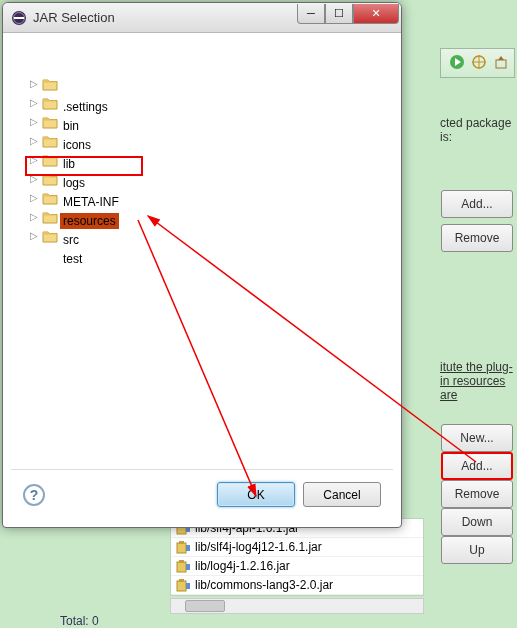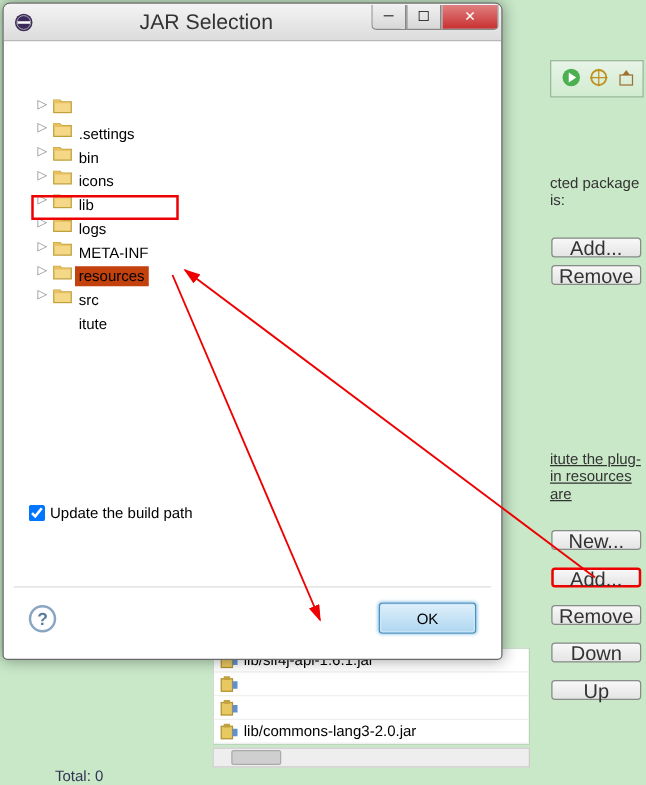--- a/index.html
+++ b/index.html
@@ -1,37 +1,37 @@
 <!DOCTYPE html>
 <html><head>
 <meta charset="utf-8">
 <style>
 * { box-sizing: border-box; margin: 0; padding: 0; font-family: "Segoe UI", Tahoma, sans-serif; font-size: 12px; }
 body { width: 517px; height: 628px; background: #c8e8c8; position: relative; overflow: hidden; }
 
 
 .bg-toolbar { position: absolute; top: 48px; left: 440px; right: 2px; height: 30px; background: linear-gradient(#e8f4e8, #d0ecd0); border: 1px solid #9db89d; display: flex; align-items: center; gap: 6px; padding: 0 8px; }
-.bg-text1 { position: absolute; top: 116px; left: 440px; font-size: 12px; color: #333; margin-top: 23px; }
+.bg-text1 { position: absolute; top: 116px; left: 440px; font-size: 12px; color: #333; }
 .bg-text2 { position: absolute; top: 360px; left: 440px; font-size: 12px; color: #333; width: 75px; text-decoration: underline; }
 .bg-btncol { position: absolute; right: 4px; top: 190px; width: 72px; display: flex; flex-direction: column; gap: 6px; }
-.bg-btncol2 { position: absolute; right: 4px; top: 424px; width: 72px; display: flex; flex-direction: column; gap: 14px; }
-.bg-btn { height: 16px; background: linear-gradient(#f8f8f8, #e4e4e4); border: 1px solid #8a8a8a; border-radius: 3px; font-size: 16px; color: #333; cursor: default; }
+.bg-btncol2 { position: absolute; right: 4px; top: 424px; width: 72px; display: flex; flex-direction: column; gap: 0; }
+.bg-btn { height: 28px; background: linear-gradient(#f8f8f8, #e4e4e4); border: 1px solid #8a8a8a; border-radius: 3px; font-size: 12px; color: #333; cursor: default; }
 .bg-btn.hl { border: 2px solid #e00; }
 .bg-list { position: absolute; left: 170px; top: 518px; width: 254px; background: #fff; border: 1px solid #bcd4bc; }
 .bg-list .row { height: 19px; display: flex; align-items: center; gap: 4px; padding: 0 4px; border-bottom: 1px solid #f0f0f0; }
 .bg-list .row svg { flex: none; }
 .bg-scroll { position: absolute; left: 170px; top: 598px; width: 254px; height: 16px; background: #eee; border: 1px solid #ccc; }
 .bg-scroll .thumb { position: absolute; left: 14px; top: 1px; width: 40px; height: 12px; background: #cfcfcf; border: 1px solid #aaa; border-radius: 2px; }
-.bg-total { position: absolute; left: 44px; top: 614px; font-size: 12px; color: #335; }
+.bg-total { position: absolute; left: 60px; top: 614px; font-size: 12px; color: #335; }
 
 
 .dialog { position: absolute; left: 2px; top: 2px; width: 400px; height: 526px; border: 1px solid #6a6a6a; border-radius: 6px 6px 4px 4px; box-shadow: 0 0 12px rgba(0,0,0,0.4); background: #fff; overflow: hidden; }
 .titlebar { height: 30px; background: linear-gradient(#f4f4f4, #dcdcdc); display: flex; align-items: center; padding: 0 0 0 8px; border-bottom: 1px solid #b8b8b8; }
 .titlebar .app-icon { width: 16px; height: 16px; margin-right: 6px; }
-.titlebar .title { flex: 1; font-size: 17px; color: #333; text-align: center; }
+.titlebar .title { flex: 1; font-size: 13px; color: #333; }
 .win-btns { display: flex; height: 20px; margin-right: 2px; margin-top: -8px; }
 .win-btn { width: 28px; height: 20px; border: 1px solid #888; border-top: none; background: linear-gradient(#f0f0f0, #d8d8d8); display: flex; align-items: center; justify-content: center; font-size: 11px; font-family: Arial; }
 .win-btn.close { width: 46px; background: linear-gradient(#e08080, #c83030); color: #fff; border-radius: 0 0 4px 0; }
 .win-btn.min { border-radius: 0 0 0 4px; }
 
 .dlg-body { position: absolute; left: 8px; top: 38px; right: 8px; bottom: 8px; background: #fff; }
 .instruction { padding: 8px 10px 10px; color: #222; }
 .tree { position: absolute; left: 12px; top: 32px; right: 12px; bottom: 134px; border: 1px solid #fff; overflow: auto; }
 .tree-row { display: flex; align-items: center; height: 19px; padding-left: 6px; gap: 2px; }
 .tree-row .expander { width: 10px; height: 10px; color: #888; font-size: 10px; line-height: 10px; }
@@ -102,29 +102,31 @@
       <span>lib/slf4j-api-1.6.1.jar</span>
     </div>
     <div class="row">
       <span class="jar-icon">
         <svg width="16" height="14">
           <rect x="2" y="3" width="9" height="10" fill="#e8c860" stroke="#b09030"></rect>
           <rect x="4" y="1" width="5" height="3" fill="#c0a040"></rect>
           <rect x="11" y="5" width="4" height="6" fill="#6090d0"></rect>
         </svg>
       </span>
-    </div>
-    <div class="row">
-      <span class="jar-icon">
-        <svg width="16" height="14">
-          <rect x="2" y="3" width="9" height="10" fill="#e8c860" stroke="#b09030"></rect>
-          <rect x="4" y="1" width="5" height="3" fill="#c0a040"></rect>
-          <rect x="11" y="5" width="4" height="6" fill="#6090d0"></rect>
-        </svg>
-      </span>
+      <span>lib/slf4j-log4j12-1.6.1.jar</span>
+    </div>
+    <div class="row">
+      <span class="jar-icon">
+        <svg width="16" height="14">
+          <rect x="2" y="3" width="9" height="10" fill="#e8c860" stroke="#b09030"></rect>
+          <rect x="4" y="1" width="5" height="3" fill="#c0a040"></rect>
+          <rect x="11" y="5" width="4" height="6" fill="#6090d0"></rect>
+        </svg>
+      </span>
+      <span>lib/log4j-1.2.16.jar</span>
     </div>
     <div class="row">
       <span class="jar-icon">
         <svg width="16" height="14">
           <rect x="2" y="3" width="9" height="10" fill="#e8c860" stroke="#b09030"></rect>
           <rect x="4" y="1" width="5" height="3" fill="#c0a040"></rect>
           <rect x="11" y="5" width="4" height="6" fill="#6090d0"></rect>
         </svg>
       </span>
       <span>lib/commons-lang3-2.0.jar</span>
@@ -236,34 +238,31 @@
           <span class="label">src</span>
         </div>
         <div class="tree-row">
           <span class="expander">▷</span>
           <span class="folder">
             <svg width="16" height="14">
               <path d="M1,3 L6,3 L7.5,4.5 L15,4.5 L15,13 L1,13 Z" fill="#f5d788" stroke="#c0a038"></path>
               <path d="M1,3 L6,3 L7.5,4.5 L14,4.5 L14,5.5 L1,5.5 Z" fill="#e8c060"></path>
             </svg>
           </span>
-          <span class="label">itute</span>
+          <span class="label">test</span>
         </div>
       </div>
     <div class="sel-box"></div>
 
-    <div class="update-row">
-      <input type="checkbox" id="upd-cb" checked="" style="">
-      <label>Update the build path</label>
-    </div>
 
     <div class="dlg-footer">
       <div class="help-icon">?</div>
       <div class="spacer"></div>
       <button class="btn primary">OK</button>
+      <button class="btn">Cancel</button>
     </div>
   </div>
 </div>
 
 <svg class="arrows">
   <defs>
     <marker id="ah" markerWidth="10" markerHeight="10" refX="8" refY="3" orient="auto">
       <path d="M0,0 L9,3 L0,6 z" fill="#e00"></path>
     </marker>
   </defs>

